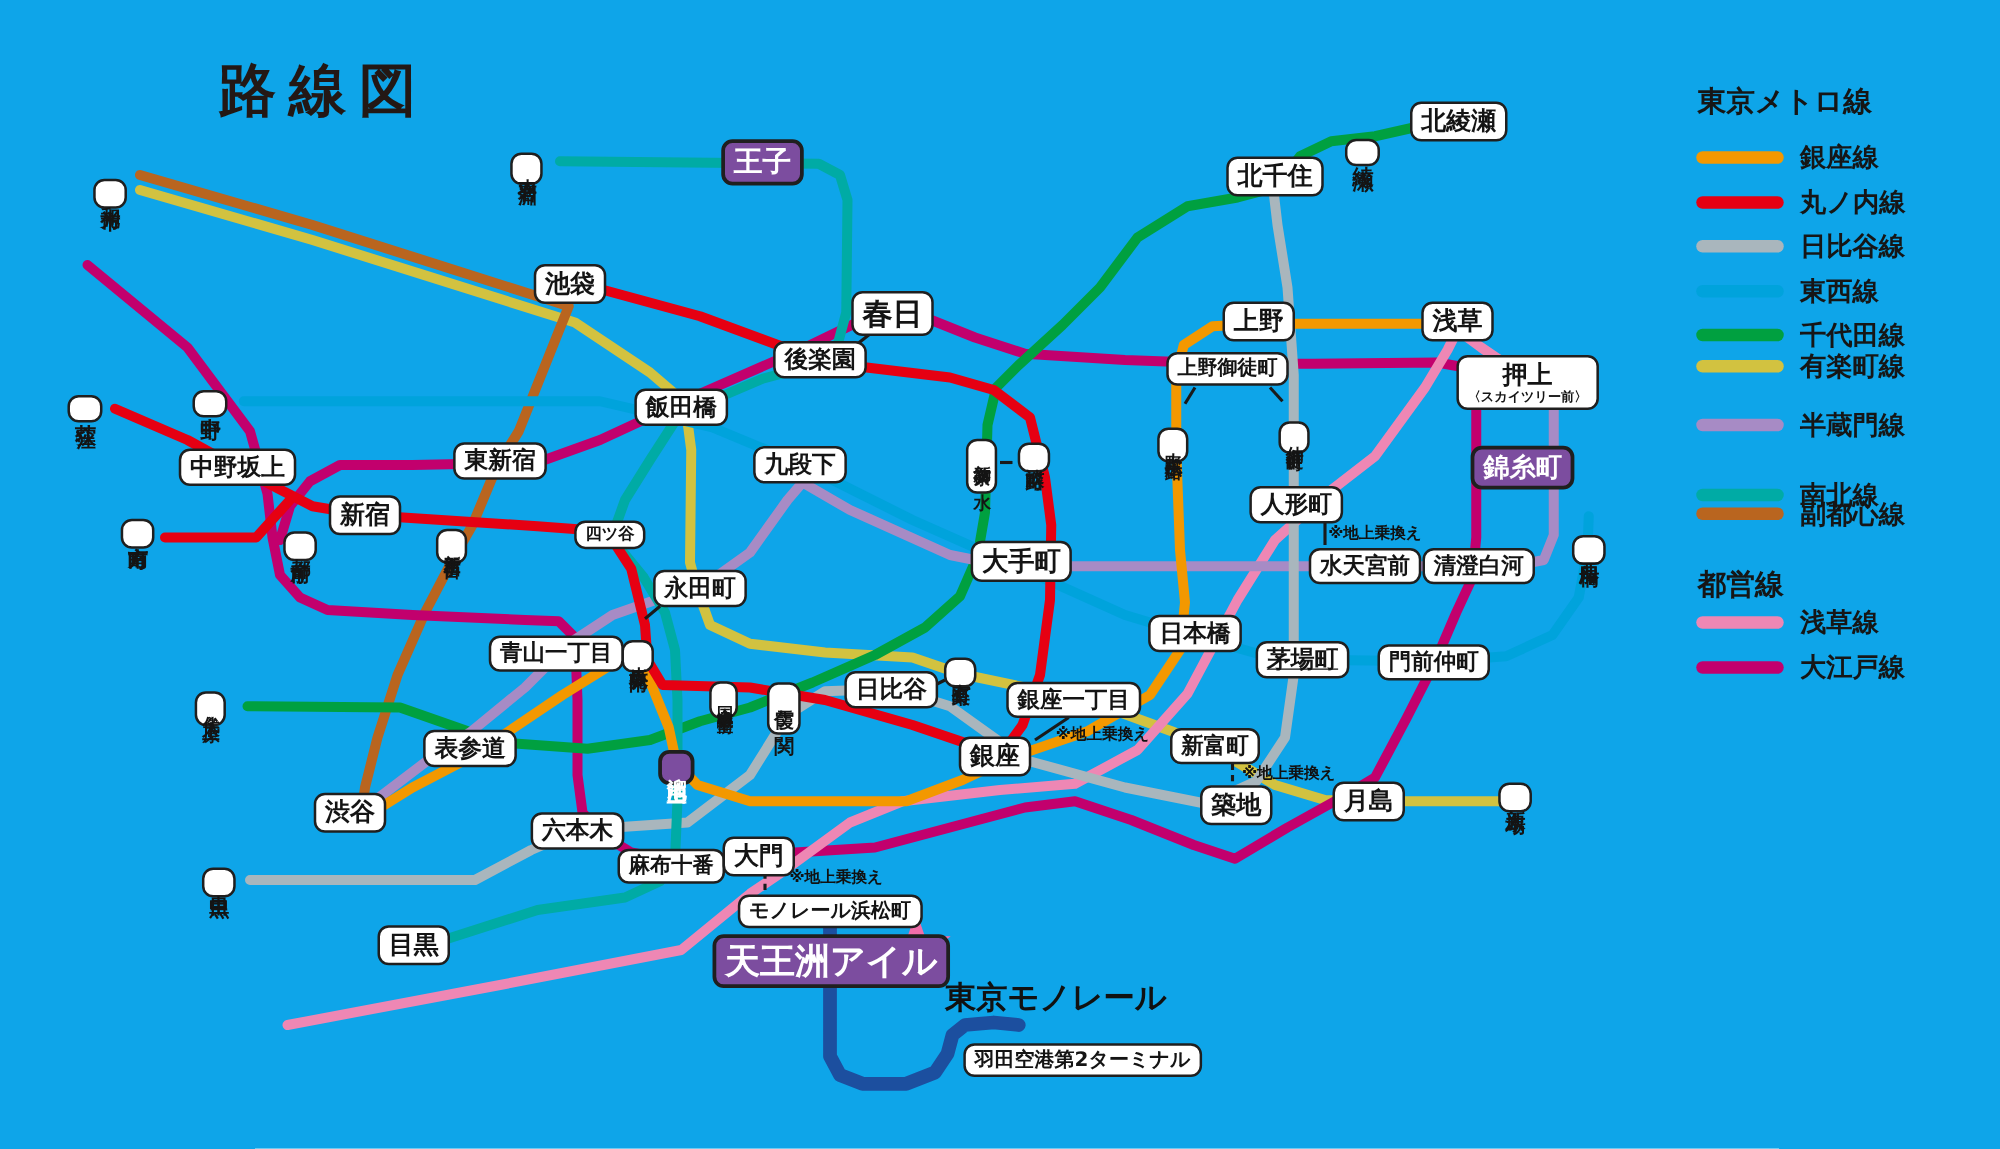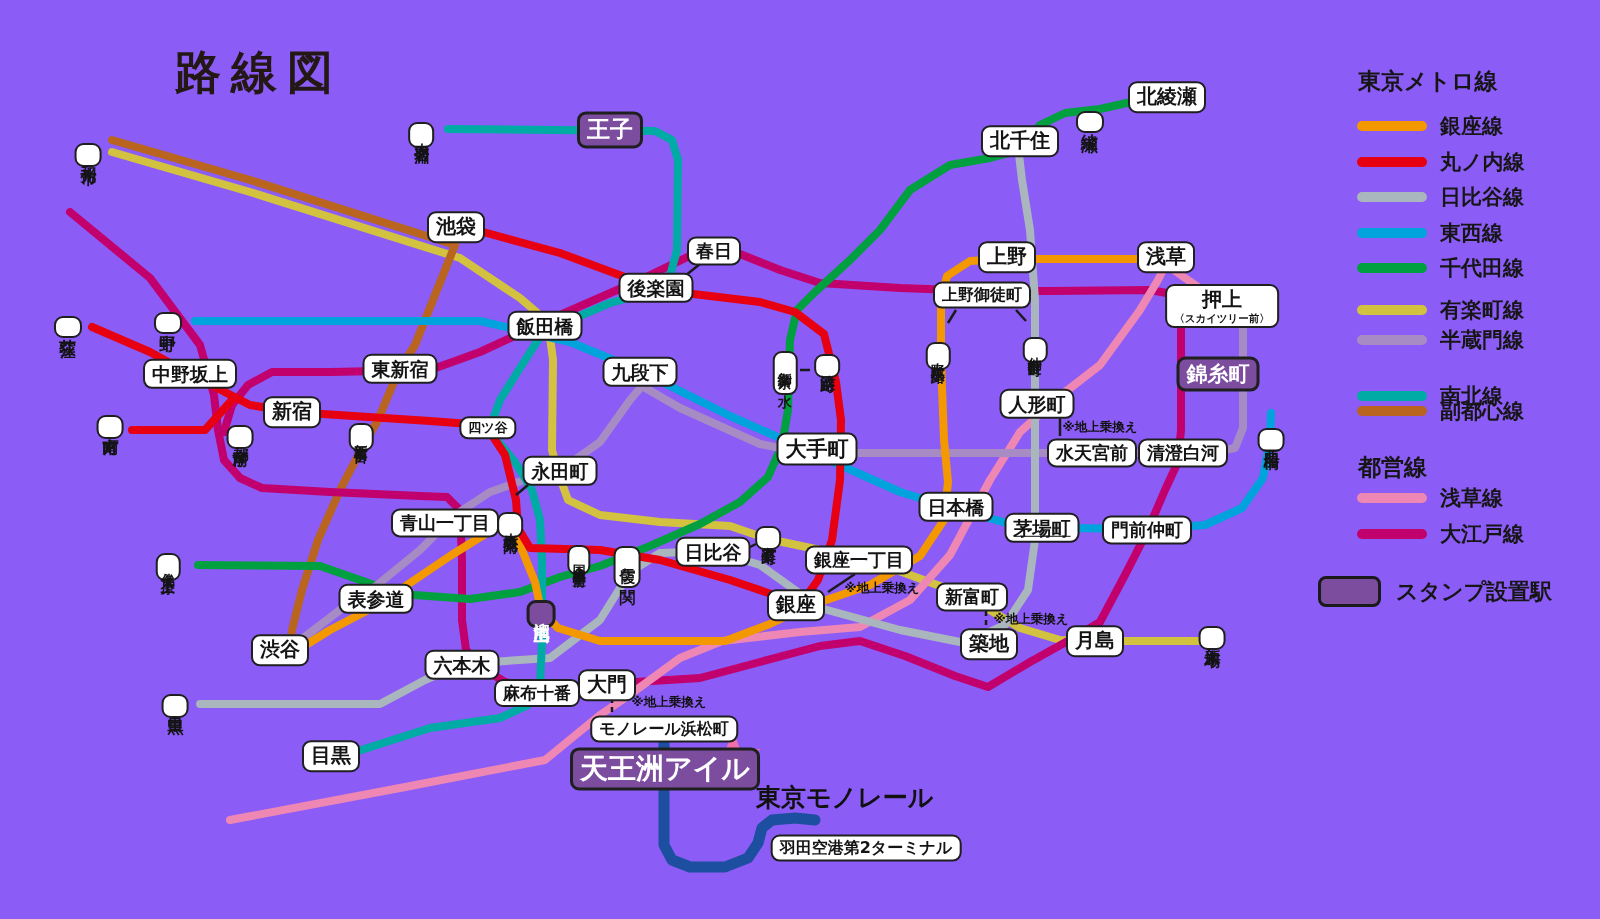--- a/index.html
+++ b/index.html
@@ -1,16 +1,16 @@
 <!DOCTYPE html>
 <html><head>
 <meta charset="utf-8">
 <style>
   html,body{margin:0;padding:0;background:#fff;}
-  #stage{position:relative;width:1600px;height:919px;background:#8b5cf6;overflow:hidden;
+  #stage{position:relative;width:1600px;height:919px;background:#0ea5e9;overflow:hidden;
          font-family:"DejaVu Sans","Liberation Sans",sans-serif;}
   #map-svg{position:absolute;left:0;top:0;}
   #title{position:absolute;left:175px;top:42px;font-size:46px;font-weight:800;
          letter-spacing:10px;color:#231815;}
   
   .st{position:absolute;transform:translate(-50%,-50%);background:#fff;
       border:2.5px solid #1f1f1f;border-radius:9px;padding:2px 7px;font-weight:800;
       color:#141414;white-space:nowrap;line-height:1.18;text-align:center;z-index:5;}
   .st.v{writing-mode:vertical-rl;text-orientation:upright;padding:7px 2px;letter-spacing:2px;}
   .st.stamp{color:#fff;border-width:3px;}
@@ -79,21 +79,21 @@
       <div class="st stamp" style="left: 1218px; top: 374px; font-size: 21px; background: rgb(124, 77, 159);"><span>錦糸町</span></div>
       <div class="st v" style="left: 1271px; top: 440px; font-size: 16px;"><span>西船橋</span></div>
       <div class="st v" style="left: 68px; top: 327px; font-size: 17px;"><span>荻窪</span></div>
       <div class="st v" style="left: 168px; top: 323px; font-size: 17px;"><span>中野</span></div>
       <div class="st" style="left: 190px; top: 374px; font-size: 19px;"><span>中野坂上</span></div>
       <div class="st v" style="left: 110px; top: 427px; font-size: 16px;"><span>方南町</span></div>
       <div class="st" style="left: 400px; top: 369px; font-size: 19px;"><span>東新宿</span></div>
       <div class="st" style="left: 292px; top: 412px; font-size: 20px;"><span>新宿</span></div>
       <div class="st v" style="left: 361px; top: 437px; font-size: 14px;"><span>新宿三丁目</span></div>
       <div class="st v" style="left: 240px; top: 437px; font-size: 16px;"><span>都庁前</span></div>
-      <div class="st" style="left: 714px; top: 251px; font-size: 18px;"><span>春日</span></div>
+      <div class="st" style="left: 714px; top: 251px; font-size: 24px;"><span>春日</span></div>
       <div class="st" style="left: 656px; top: 288px; font-size: 19px;"><span>後楽園</span></div>
       <div class="st" style="left: 545px; top: 326px; font-size: 19px;"><span>飯田橋</span></div>
       <div class="st" style="left: 640px; top: 372px; font-size: 19px;"><span>九段下</span></div>
       <div class="st v" style="left: 785px; top: 373px; font-size: 14px;"><span>新御茶ノ水</span></div>
       <div class="st v" style="left: 827px; top: 366px; font-size: 15px;"><span>淡路町</span></div>
       <div class="st" style="left: 982px; top: 295px; font-size: 16px;"><span>上野御徒町</span></div>
       <div class="st v" style="left: 938px; top: 356px; font-size: 14px;"><span>上野広小路</span></div>
       <div class="st v" style="left: 1035px; top: 350px; font-size: 14px;"><span>仲御徒町</span></div>
       <div class="st" style="left: 1037px; top: 404px; font-size: 19px;"><span>人形町</span></div>
       <div class="st" style="left: 1092px; top: 453px; font-size: 18px;"><span>水天宮前</span></div>
@@ -148,21 +148,21 @@
           <div class="lg-lb">日比谷線</div>
         </div>
         <div class="lg-row" style="top: 220.8px;">
           <div class="lg-sw" style="background: rgb(0, 163, 220);"></div>
           <div class="lg-lb">東西線</div>
         </div>
         <div class="lg-row" style="top: 256.4px;">
           <div class="lg-sw" style="background: rgb(0, 160, 64);"></div>
           <div class="lg-lb">千代田線</div>
         </div>
-        <div class="lg-row" style="top: 298px;">
+        <div class="lg-row" style="top: 281px;">
           <div class="lg-sw" style="background: rgb(210, 194, 64);"></div>
           <div class="lg-lb">有楽町線</div>
         </div>
         <div class="lg-row" style="top: 327.6px;">
           <div class="lg-sw" style="background: rgb(167, 139, 197);"></div>
           <div class="lg-lb">半蔵門線</div>
         </div>
         <div class="lg-row" style="top: 384px;">
           <div class="lg-sw" style="background: rgb(0, 171, 165);"></div>
           <div class="lg-lb">南北線</div>
@@ -178,23 +178,19 @@
         <div class="lg-row" style="top: 486px;">
           <div class="lg-sw" style="background: rgb(238, 135, 180);"></div>
           <div class="lg-lb">浅草線</div>
         </div>
         <div class="lg-row" style="top: 522px;">
           <div class="lg-sw" style="background: rgb(194, 0, 109);"></div>
           <div class="lg-lb">大江戸線</div>
         </div>
       </div>
 
-    <div class="lg-stamp">
-      <div class="lg-stamp-rect" id="stamp-swatch" style="background: rgb(124, 77, 159);"></div>
-      <div class="lg-stamp-lb">スタンプ設置駅</div>
-    </div>
 
   </div>
 <div class="note" style="left: 882px; top: 588px;">※地上乗換え</div>
     <div class="note" style="left: 1100px; top: 427px;">※地上乗換え</div>
     <div class="note" style="left: 1031px; top: 619px;">※地上乗換え</div>
     <div class="note" style="left: 669px; top: 702px;">※地上乗換え</div>
   </div>
 
 </body></html>

